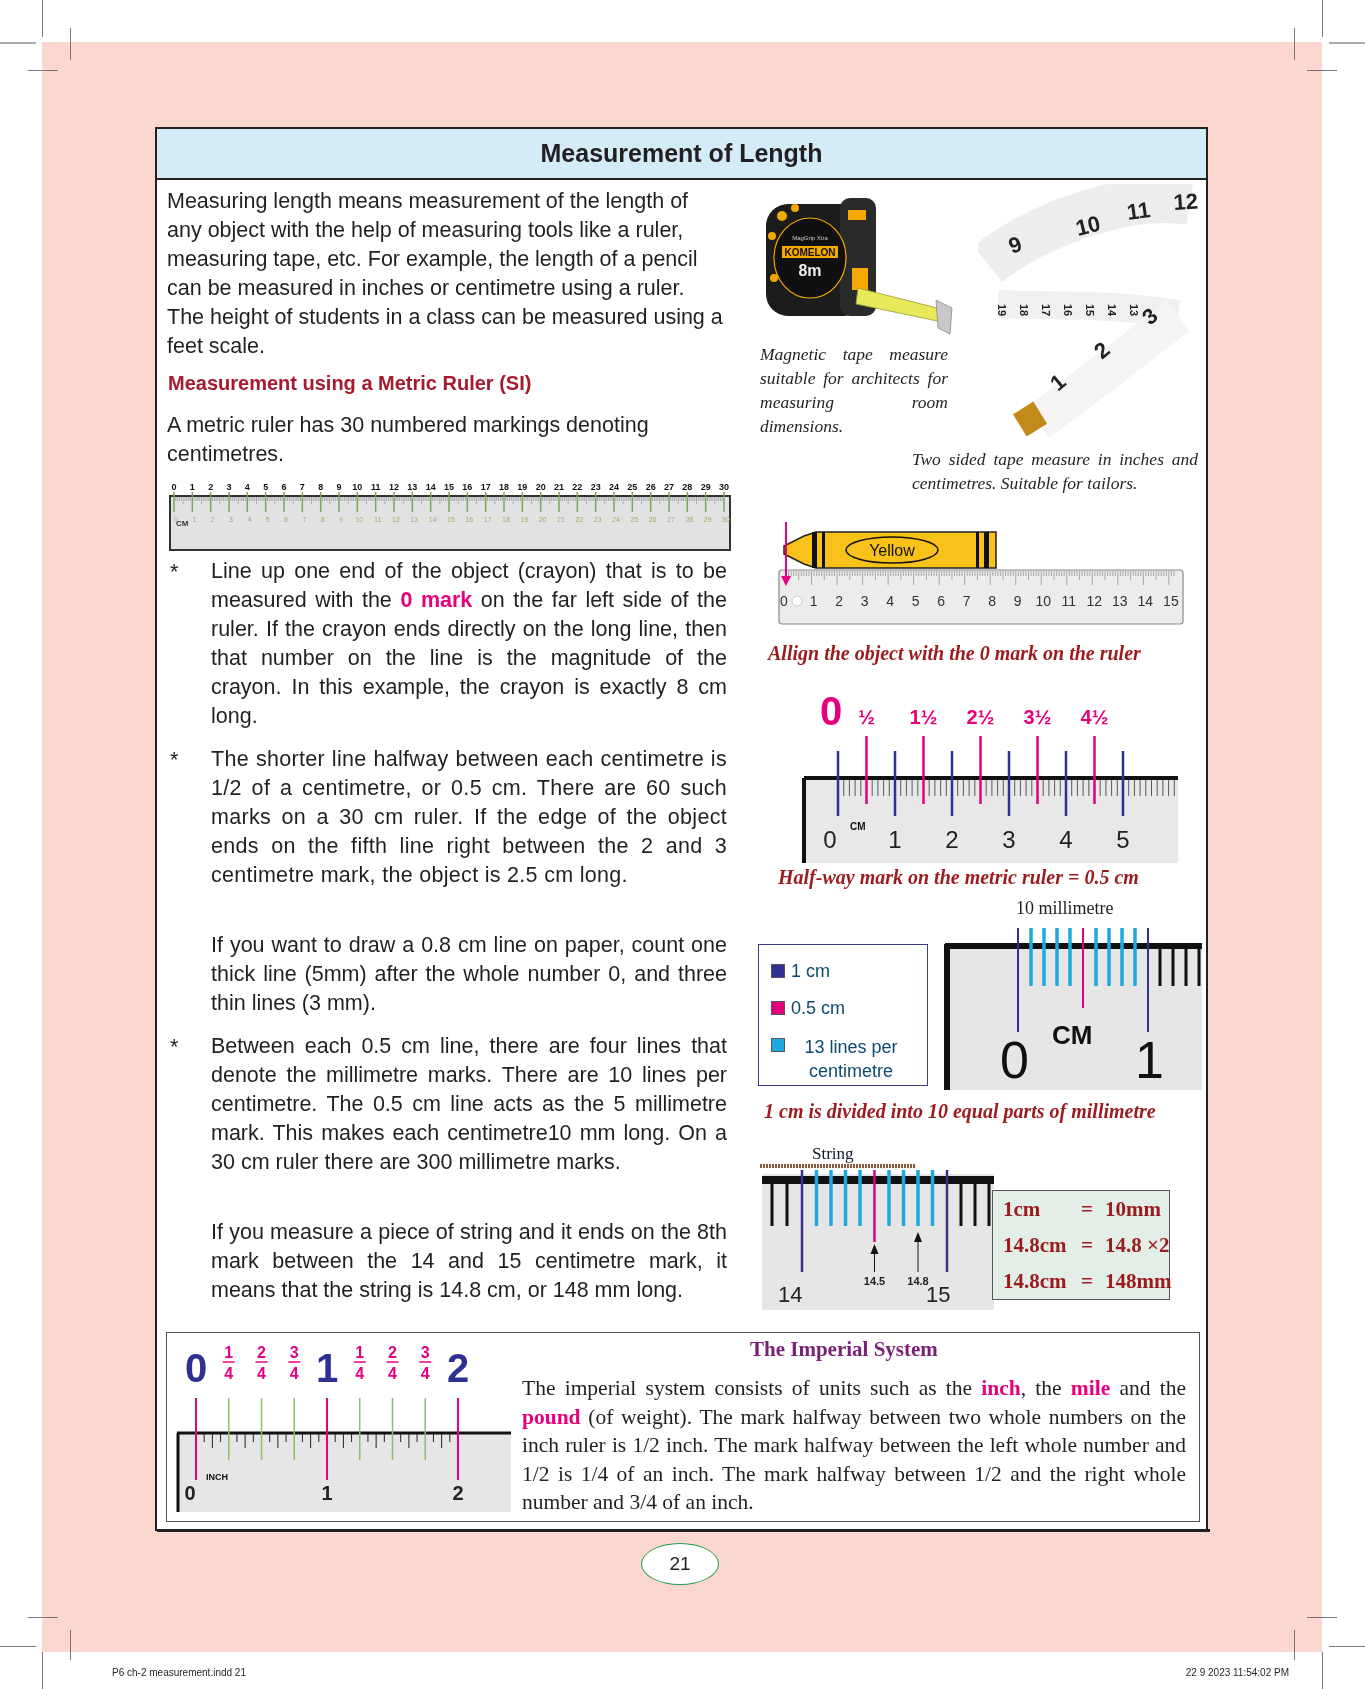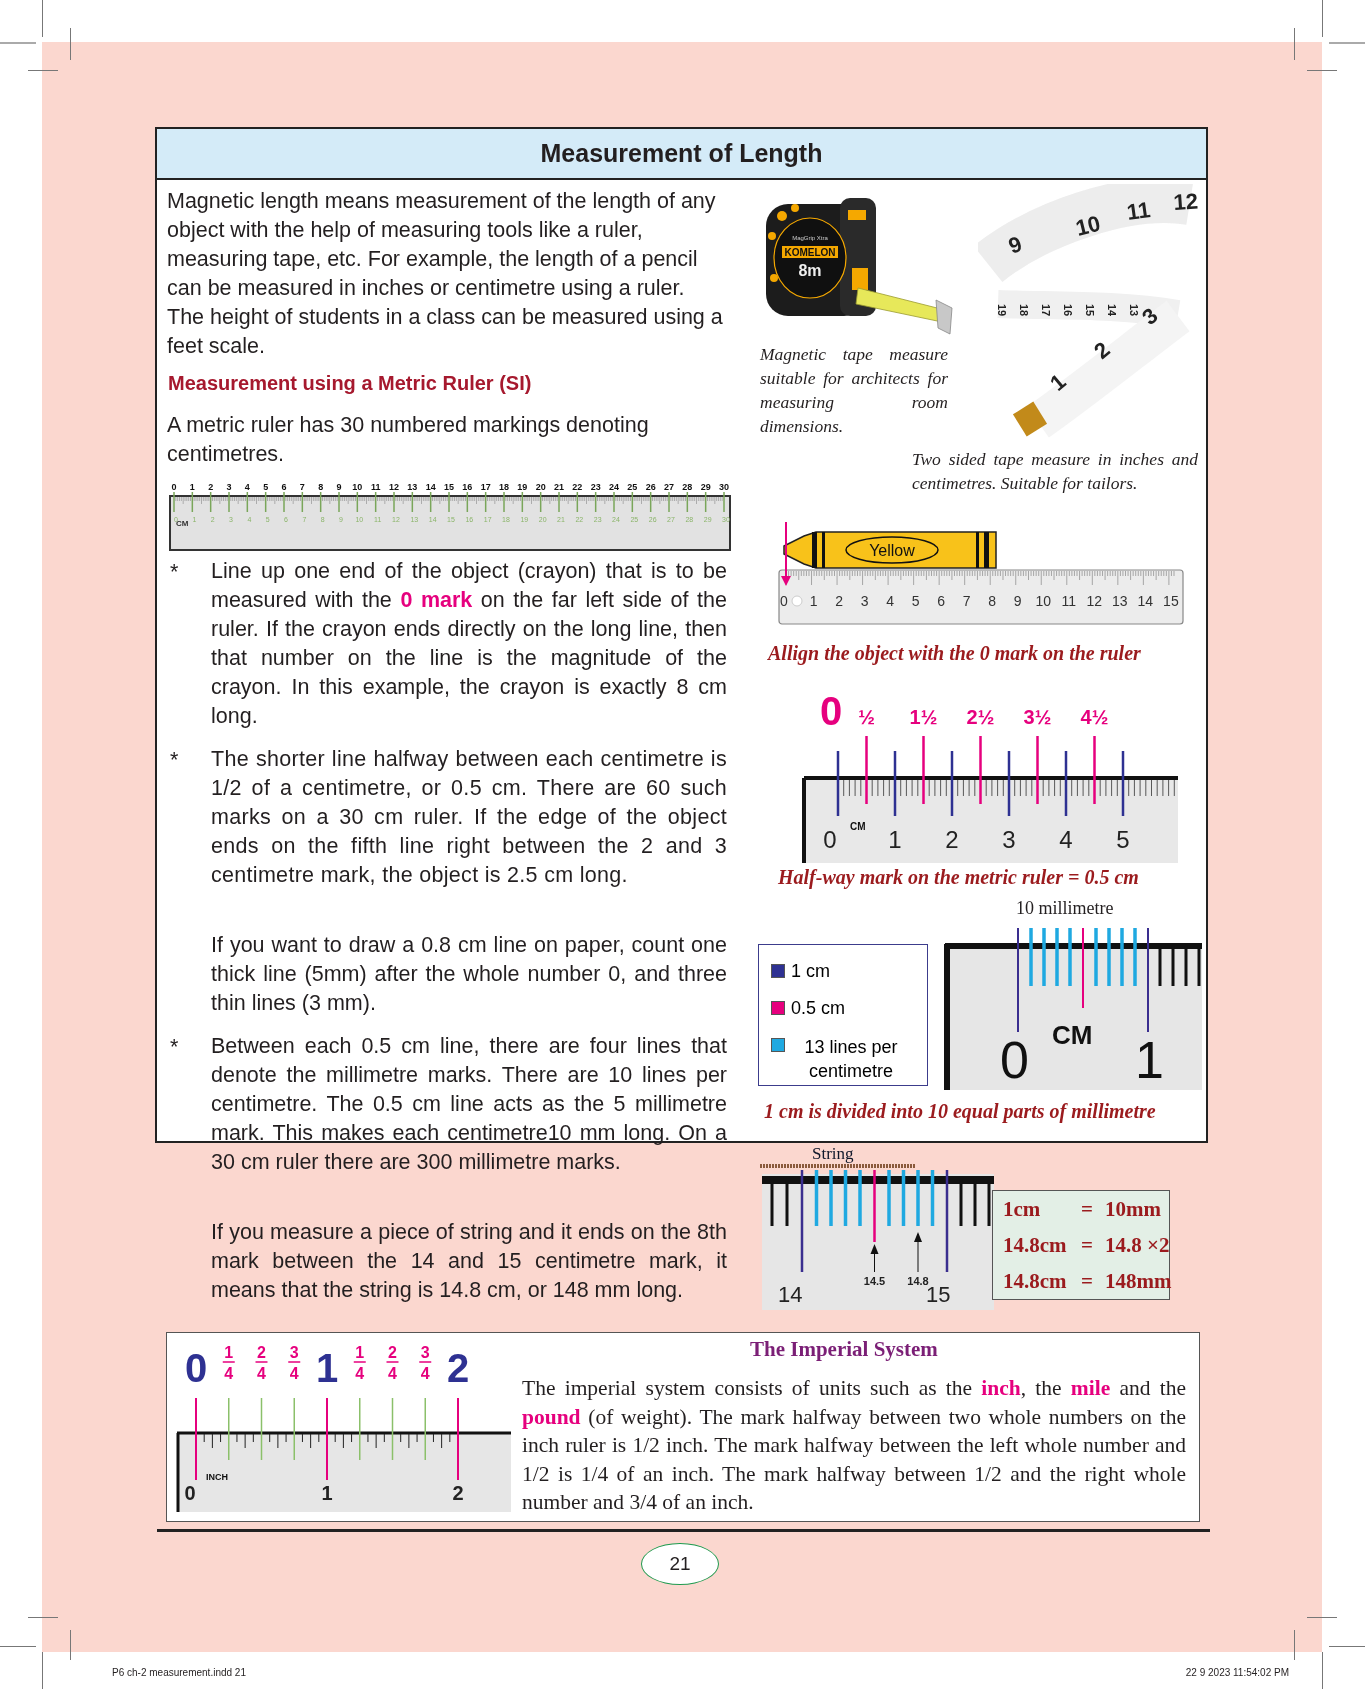--- a/index.html
+++ b/index.html
@@ -1,31 +1,31 @@
 <!DOCTYPE html>
 <html><head>
 <meta charset="utf-8">
 <style>
   html, body { margin:0; padding:0; }
   body { width:1365px; height:1689px; position:relative; background:#ffffff; font-family:"Liberation Sans", sans-serif; overflow:hidden; }
   .page { position:absolute; left:42px; top:42px; width:1280px; height:1610px; background:#fbd7cf; }
   .crop { position:absolute; background:#777; }
   .crop.grey { background:#aaa; }
-  .panel { position:absolute; left:155px; top:127px; width:1053px; height:1016px; background:#fff; border:2px solid #222; box-sizing:border-box; }
+  .panel { position:absolute; left:155px; top:127px; width:1053px; height:1404px; background:#fff; border:2px solid #222; box-sizing:border-box; }
   .panel-shadow { position:absolute; left:157px; top:1529px; width:1053px; height:3px; background:#222; }
   .title-bar { position:absolute; left:0; top:0; right:0; height:49px; background:#d4ebf8; border-bottom:2px solid #222; display:flex; align-items:center; justify-content:center; font-weight:bold; font-size:25px; color:#231f20; }
   .body-text { position:absolute; font-size:21.5px; line-height:29px; color:#231f20; }
   .just { text-align:justify; }
   .subheading { position:absolute; font-weight:bold; font-size:20px; color:#a6192e; }
   .pink { color:#e6007e; font-weight:bold; }
   .bullet { position:absolute; font-size:21.5px; color:#231f20; }
   .caption { position:absolute; font-family:"Liberation Serif", serif; font-style:italic; font-size:17.5px; line-height:24px; color:#231f20; }
   .caption-red { position:absolute; font-family:"Liberation Serif", serif; font-style:italic; font-weight:bold; font-size:20px; color:#9b1b1e; white-space:nowrap; }
   .legend-box { position:absolute; left:758px; top:944px; width:170px; height:142px; border:1.5px solid #3c3c8c; background:#fff; box-sizing:border-box; }
-  .legend-item { position:absolute; left:12px; display:flex; align-items:flex-start; font-size:18px; color:#000000; }
+  .legend-item { position:absolute; left:12px; display:flex; align-items:flex-start; font-size:18px; color:#0c4a6e; }
   .swatch { width:14px; height:14px; margin-right:6px; margin-top:3px; border:1px solid #555; box-sizing:border-box; }
   .eq-box { position:absolute; left:992px; top:1190px; width:178px; height:110px; background:#e3efe6; border:1.5px solid #555; box-sizing:border-box; font-family:"Liberation Serif", serif; font-weight:bold; font-size:21px; color:#9b1b1e; }
   .eq-row { position:absolute; left:10px; display:flex; white-space:nowrap; }
   .imperial-box { position:absolute; left:166px; top:1332px; width:1034px; height:190px; border:1.5px solid #555; background:#fff; box-sizing:border-box; }
   .imp-title { position:absolute; left:750px; top:1337px; font-family:"Liberation Serif", serif; font-weight:bold; font-size:21px; color:#7b1f76; }
   .imp-text { position:absolute; left:522px; top:1374px; width:664px; font-family:"Liberation Serif", serif; font-size:21.5px; line-height:28.5px; color:#231f20; text-align:justify; }
   .imp-text .kw { color:#e6007e; font-weight:bold; }
   .page-num { position:absolute; left:641px; top:1543px; width:76px; height:40px; border:1.5px solid #1f9a4e; border-radius:50%; background:#fff; display:flex; align-items:center; justify-content:center; font-size:19px; color:#231f20; }
   .slug { position:absolute; top:1667px; font-size:10px; color:#231f20;padding-left:20px; }
   svg text { font-family:"Liberation Sans", sans-serif; }
@@ -49,21 +49,21 @@
 <div class="crop" style="left:1307px;top:1617px;width:30px;height:1px"></div>
 <div class="crop" style="left:1294px;top:1630px;width:1px;height:30px"></div>
 <div class="crop" style="left:1329px;top:1646px;width:36px;height:1px"></div>
 <div class="crop" style="left:1322px;top:1652px;width:1px;height:37px"></div>
 
 <div class="panel">
   <div class="title-bar">Measurement of Length</div>
 </div>
 <div class="panel-shadow"></div>
 
-<div class="body-text" style="left:167px;top:187px;width:560px;">Magnetic length means measurement of the length of any object with the help of measuring tools like a ruler, measuring tape, etc. For example, the length of a pencil can be measured in inches or centimetre using a ruler. The height of students in a class can be measured using a feet scale.</div>
+<div class="body-text" style="left:167px;top:187px;width:560px;">Measuring length means measurement of the length of any object with the help of measuring tools like a ruler, measuring tape, etc. For example, the length of a pencil can be measured in inches or centimetre using a ruler. The height of students in a class can be measured using a feet scale.</div>
 
 <div class="subheading" style="left:168px;top:372px;">Measurement using a Metric Ruler (SI)</div>
 
 <div class="body-text" style="left:167px;top:411px;width:560px;">A metric ruler has 30 numbered markings denoting centimetres.</div>
 
 <svg style="position:absolute;left:160px;top:470px" width="575" height="82">
   <g id="r30-top-labels">
       <text x="14" y="20" font-size="9" font-weight="bold" text-anchor="middle" fill="#111">0</text>
       <text x="32.33333333333333" y="20" font-size="9" font-weight="bold" text-anchor="middle" fill="#111">1</text>
       <text x="50.666666666666664" y="20" font-size="9" font-weight="bold" text-anchor="middle" fill="#111">2</text>

